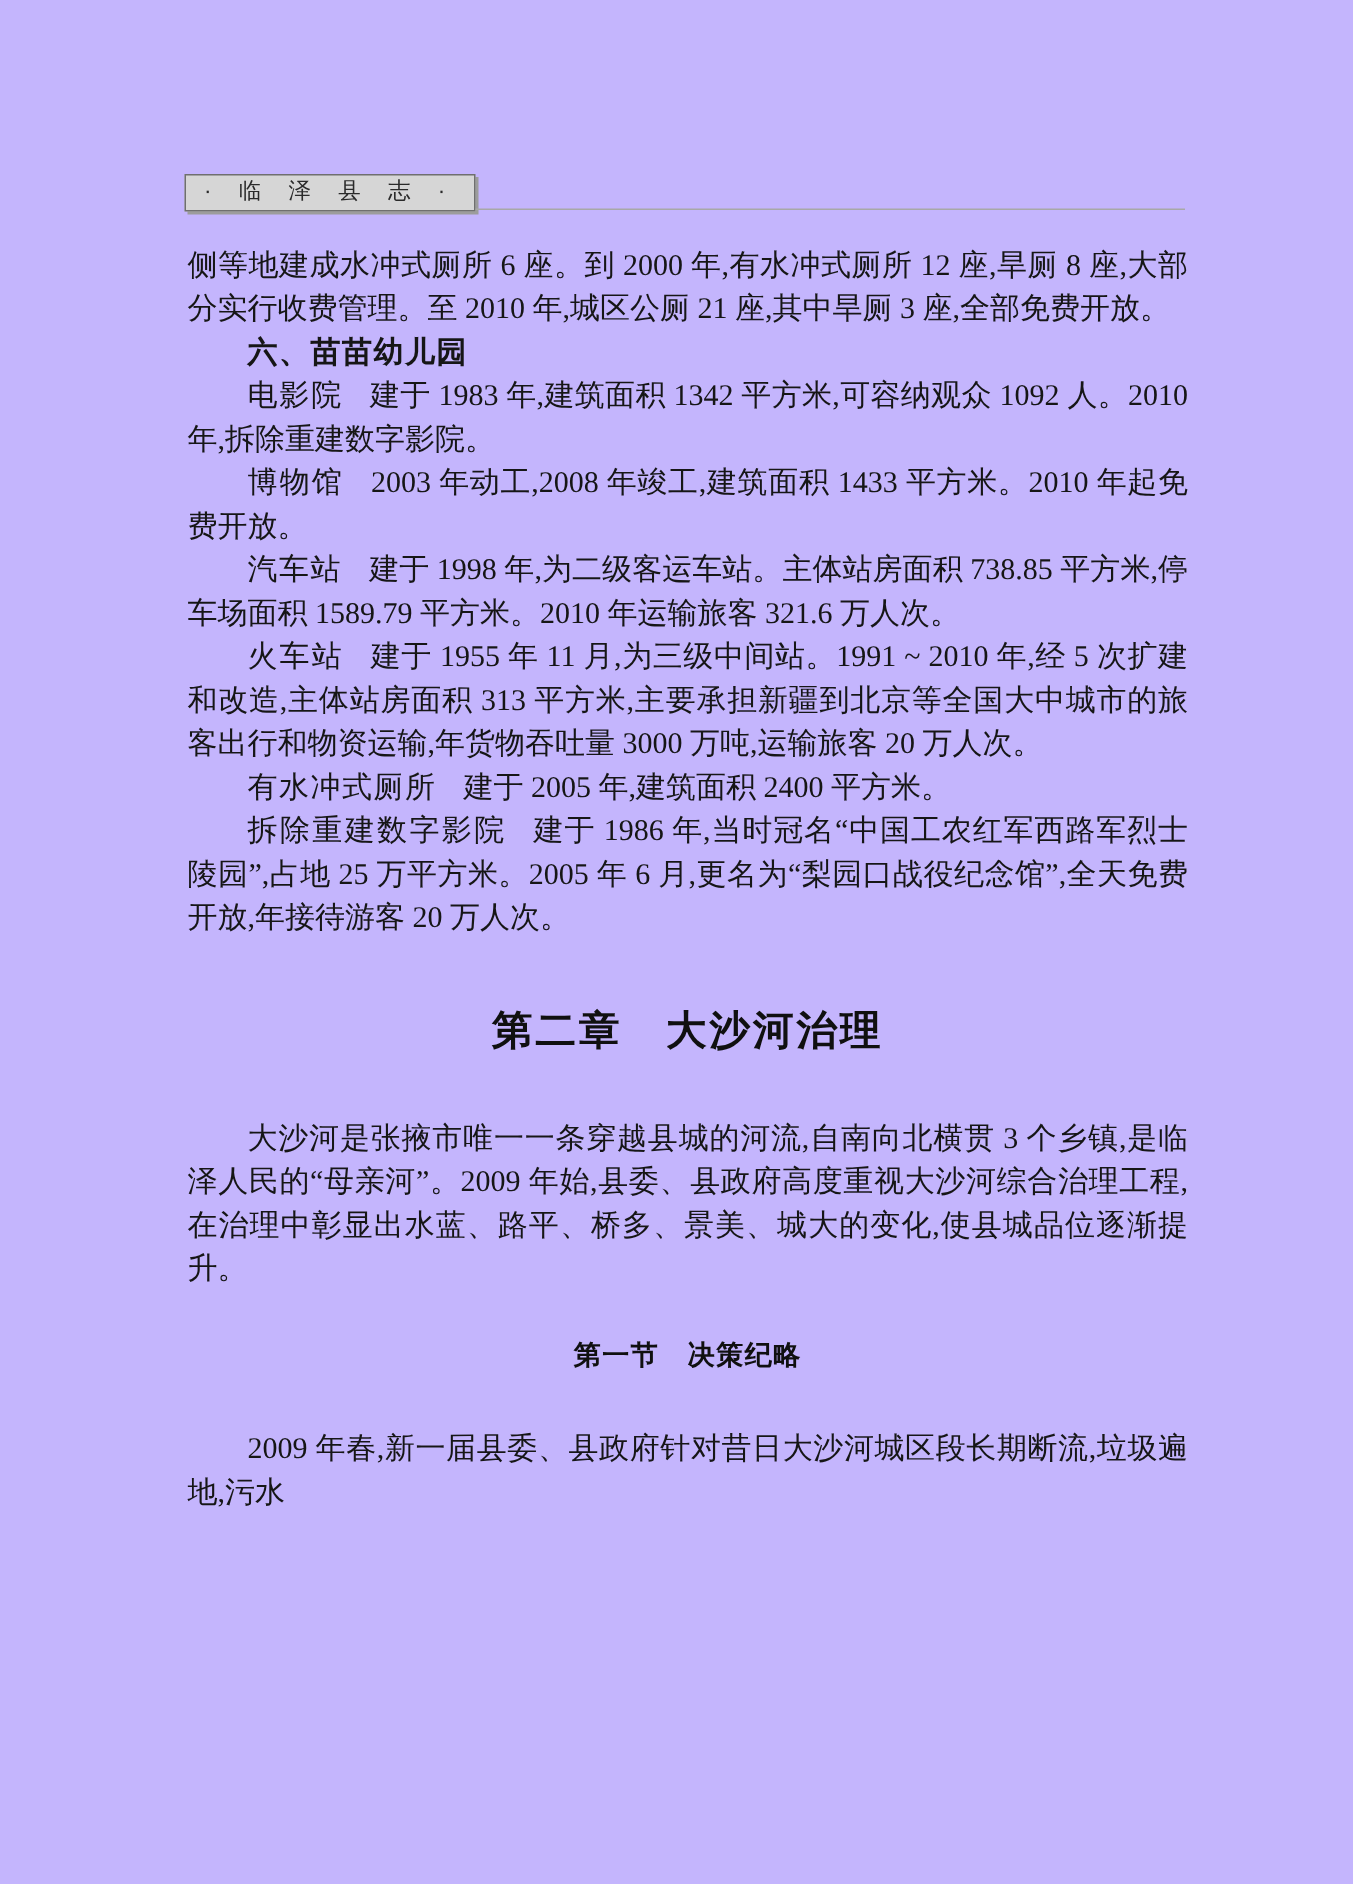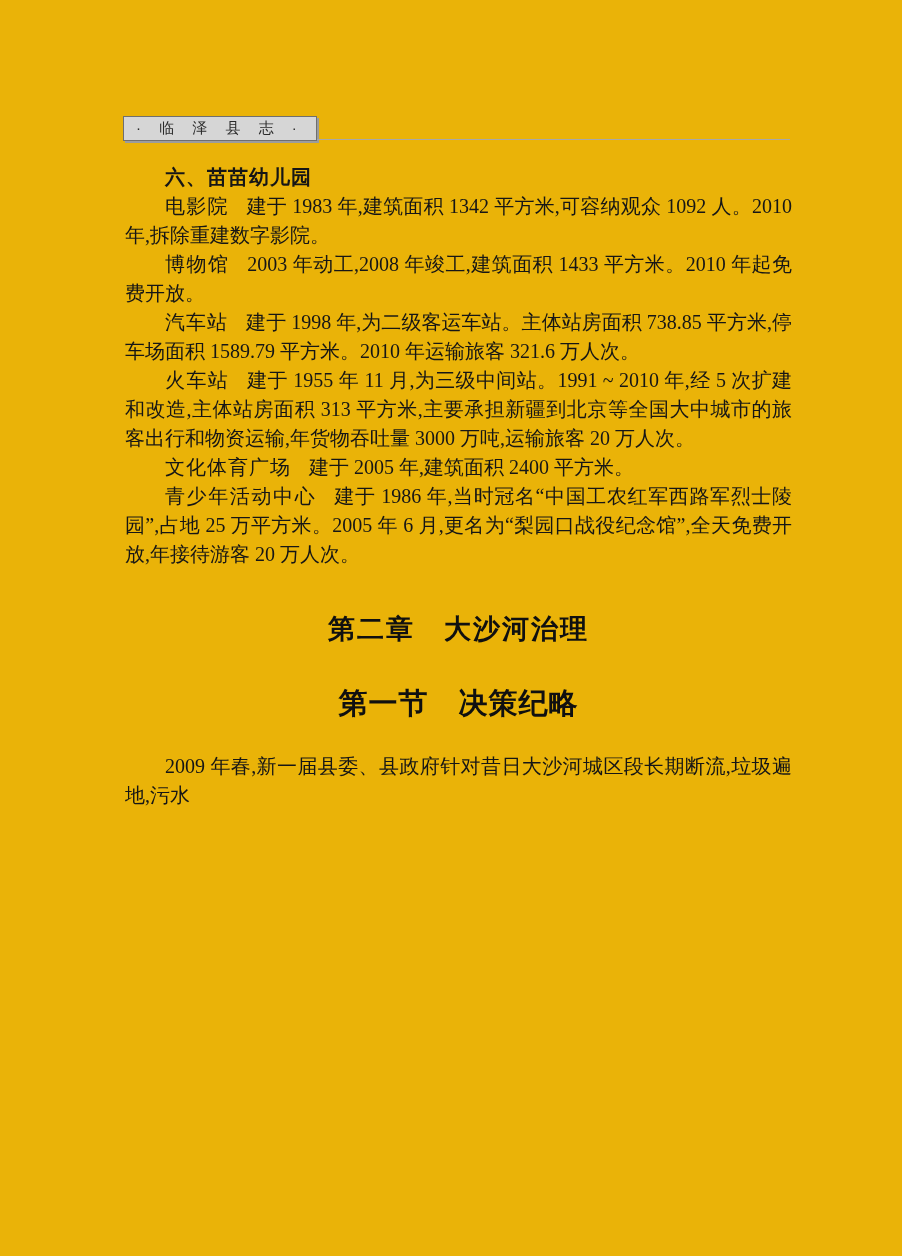--- a/index.html
+++ b/index.html
@@ -4,21 +4,21 @@
 <style>
   html, body { margin: 0; padding: 0; }
   body {
     background: #ffffff;
     font-family: "Liberation Serif", "DejaVu Serif", serif;
   }
   .page {
     position: relative;
     width: 902px;
     height: 1256px;
-    background: #eab308;
+    background: #c4b5fd;
     color: #161616;
     overflow: hidden;
     box-sizing: border-box;
   }
   
   .header {
     display: flex;
     align-items: flex-end;
     margin-left: 123px;
     margin-right: 112px;
@@ -67,44 +67,46 @@
     font-size: 27px;
     letter-spacing: 2px;
     text-align: center;
     margin: 40px 0 38px 0;
     line-height: 40px;
     color: #101010;
   }
   .section {
     font-family: "Liberation Sans", "DejaVu Sans", sans-serif;
     font-weight: bold;
-    font-size: 29px;
+    font-size: 18px;
     letter-spacing: 1px;
     text-align: center;
     margin: 26px 0 33px 0;
     line-height: 32px;
     color: #101010;
   }
 </style>
 </head>
 <body>
 
 <div class="page">
 
   <div class="header">
     <span class="header-box">· 临 泽 县 志 ·</span>
     <span class="header-rule"></span>
   </div>
 
   <div class="doc">
+      <p class="">侧等地建成水冲式厕所 6 座。到 2000 年,有水冲式厕所 12 座,旱厕 8 座,大部分实行收费管理。至 2010 年,城区公厕 21 座,其中旱厕 3 座,全部免费开放。</p>
       <p class="subhead">六、苗苗幼儿园</p>
       <p class="indent"><span class="term">电影院</span>建于 1983 年,建筑面积 1342 平方米,可容纳观众 1092 人。2010 年,拆除重建数字影院。</p>
       <p class="indent"><span class="term">博物馆</span>2003 年动工,2008 年竣工,建筑面积 1433 平方米。2010 年起免费开放。</p>
       <p class="indent"><span class="term">汽车站</span>建于 1998 年,为二级客运车站。主体站房面积 738.85 平方米,停车场面积 1589.79 平方米。2010 年运输旅客 321.6 万人次。</p>
       <p class="indent"><span class="term">火车站</span>建于 1955 年 11 月,为三级中间站。1991 ~ 2010 年,经 5 次扩建和改造,主体站房面积 313 平方米,主要承担新疆到北京等全国大中城市的旅客出行和物资运输,年货物吞吐量 3000 万吨,运输旅客 20 万人次。</p>
-      <p class="indent"><span class="term">文化体育广场</span>建于 2005 年,建筑面积 2400 平方米。</p>
-      <p class="indent"><span class="term">青少年活动中心</span>建于 1986 年,当时冠名“中国工农红军西路军烈士陵园”,占地 25 万平方米。2005 年 6 月,更名为“梨园口战役纪念馆”,全天免费开放,年接待游客 20 万人次。</p>
+      <p class="indent"><span class="term">有水冲式厕所</span>建于 2005 年,建筑面积 2400 平方米。</p>
+      <p class="indent"><span class="term">拆除重建数字影院</span>建于 1986 年,当时冠名“中国工农红军西路军烈士陵园”,占地 25 万平方米。2005 年 6 月,更名为“梨园口战役纪念馆”,全天免费开放,年接待游客 20 万人次。</p>
       <h1 class="chapter">第二章　大沙河治理</h1>
+      <p class="indent">大沙河是张掖市唯一一条穿越县城的河流,自南向北横贯 3 个乡镇,是临泽人民的“母亲河”。2009 年始,县委、县政府高度重视大沙河综合治理工程,在治理中彰显出水蓝、路平、桥多、景美、城大的变化,使县城品位逐渐提升。</p>
       <h2 class="section">第一节　决策纪略</h2>
       <p class="indent">2009 年春,新一届县委、县政府针对昔日大沙河城区段长期断流,垃圾遍地,污水</p>
     </div>
 
 </div>
 
 </body></html>

